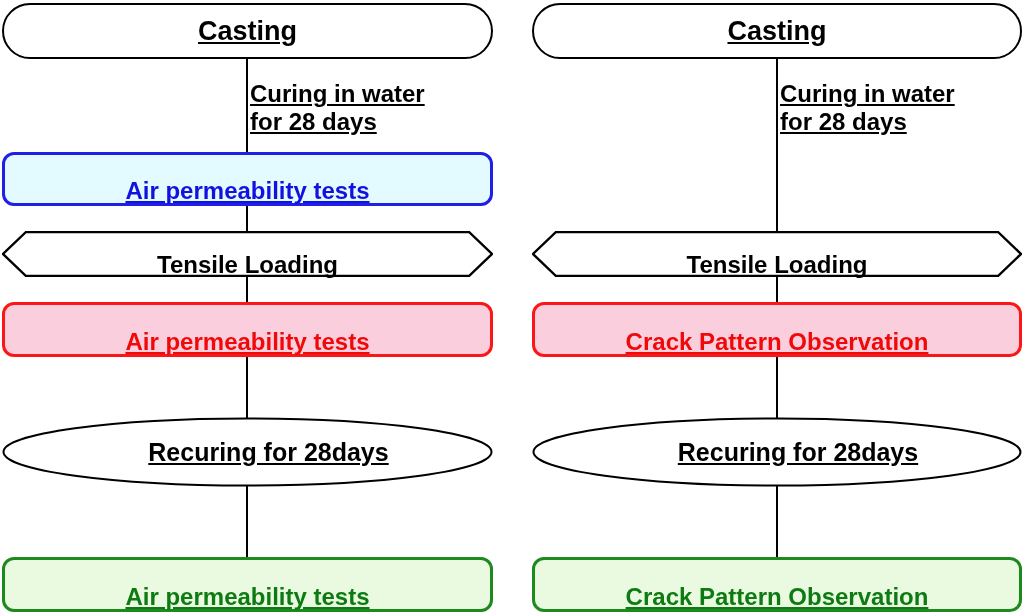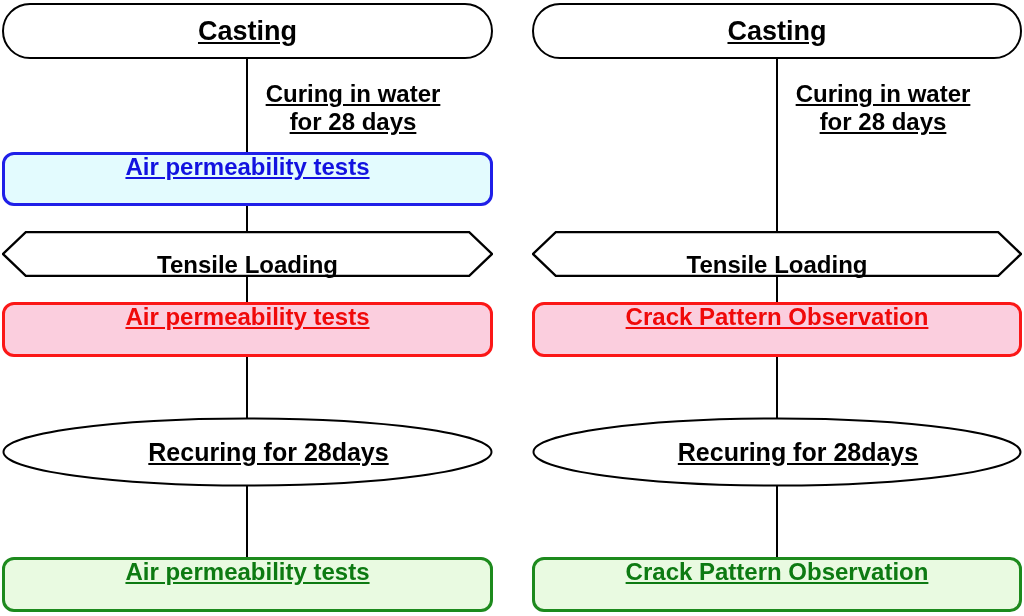--- a/index.html
+++ b/index.html
@@ -54,21 +54,21 @@
   }
 
   
   .cbox {
     position: absolute;
     box-sizing: border-box;
     border-width: 3px;
     border-style: solid;
     border-radius: 12px;
     display: flex;
-    align-items: flex-start;
+    align-items: flex-end;
     justify-content: center;
     z-index: 3;
   }
   .cbox .node-label {
     font-size: 24px;
   }
   .cbox.blue   { background: #e3fbfe; border-color: #1f1fe8; }
   .cbox.blue   .node-label { color: #1212e0; }
   .cbox.pink   { background: #fbcede; border-color: #fb1717; }
   .cbox.pink   .node-label { color: #f00909; }
@@ -112,21 +112,21 @@
     margin-left: 42px;
   }
 
   
   .edge-note {
     position: absolute;
     font-weight: bold;
     color: #000000;
     font-size: 24px;
     line-height: 1.16;
-    text-align: center;
+    text-align: left;
     white-space: nowrap;
     z-index: 2;
   }
   .edge-note span {
     display: block;
     text-decoration: underline;
     text-underline-offset: 2px;
   }
 </style>
 </head>

